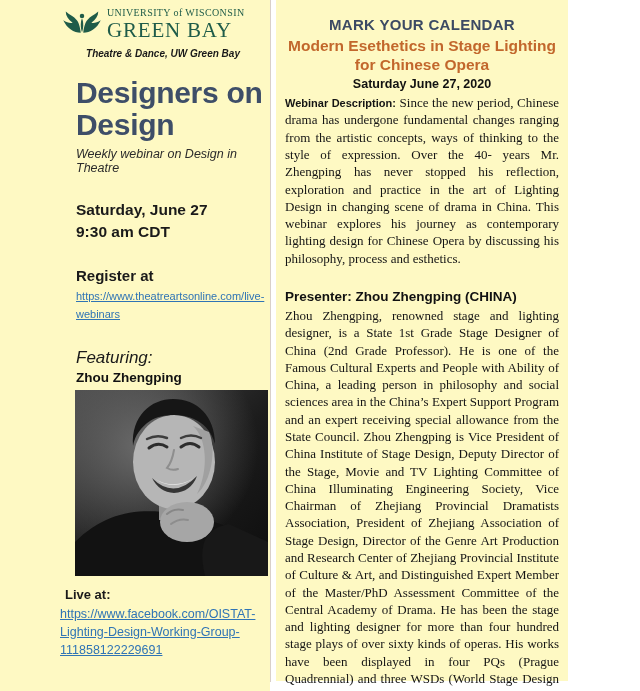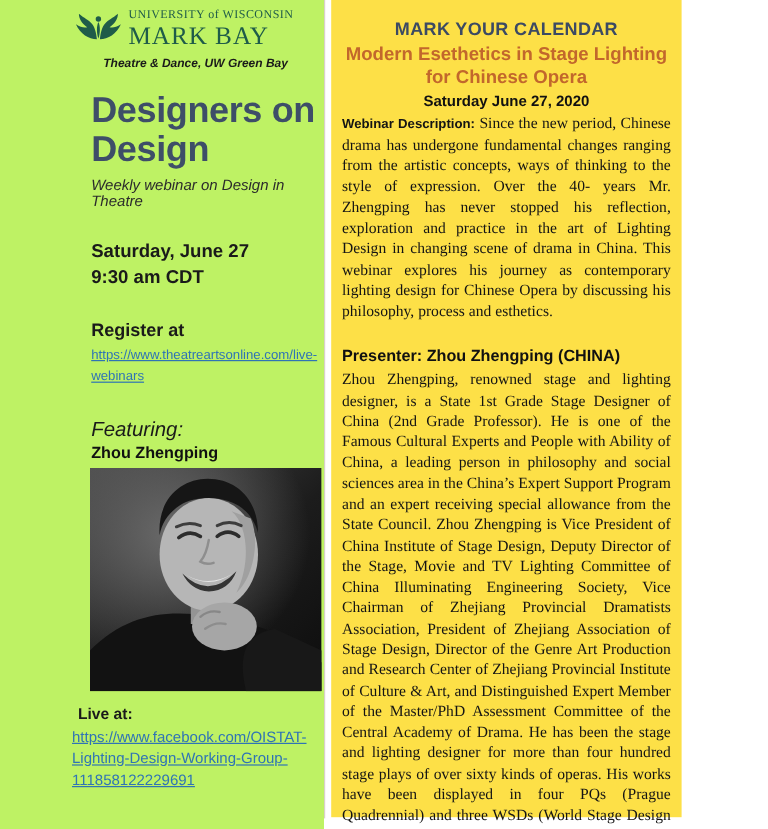--- a/index.html
+++ b/index.html
@@ -3,21 +3,21 @@
 <meta charset="utf-8">
 <style>
   html,body{margin:0;padding:0;}
   body{
     width:640px;height:691px;position:relative;overflow:hidden;
     background:#ffffff;
     font-family:"Liberation Sans",sans-serif;
     -webkit-font-smoothing:antialiased;
   }
   
-  .left-col{position:absolute;left:0;top:0;width:270px;height:691px;background:#bef264;}
+  .left-col{position:absolute;left:0;top:0;width:270px;height:691px;background:#fef9c3;}
   .left-inner{padding:8px 0 0 60px;width:210px;}
   .logo-row{display:flex;align-items:center;gap:5px;margin-left:2px;}
   .phoenix{width:40px;height:30px;flex:0 0 auto;}
   .wordmark{color:#1f5c49;font-family:"Liberation Serif",serif;line-height:1.05;}
   .wm-top{font-size:10px;letter-spacing:.4px;white-space:nowrap;}
   .wm-bottom{font-size:21px;letter-spacing:.8px;white-space:nowrap;}
   .dept{margin-top:7px;width:206px;text-align:center;font-style:italic;font-weight:bold;font-size:10px;color:#1a1a1a;}
   .main-title{margin:18px 0 0 16px;font-size:30px;line-height:1.08;font-weight:bold;color:#3e4e68;letter-spacing:-.3px;width:190px;}
   .subtitle{margin:6px 0 0 16px;font-style:italic;font-size:12.5px;color:#2b2b2b;}
   .when{margin:24px 0 0 16px;font-weight:bold;font-size:15.5px;line-height:1.42;color:#1a1a1a;}
@@ -25,21 +25,21 @@
   .weblink{display:block;color:#2f74b5;text-decoration:underline;overflow-wrap:break-word;word-break:break-word;}
   .reg-link{margin:4px 0 0 16px;font-size:11px;line-height:1.6;width:192px;}
   .featuring{margin:24px 0 0 16px;font-style:italic;font-size:17px;color:#1a1a1a;}
   .feat-name{margin:2px 0 0 16px;font-weight:bold;font-size:13.5px;color:#111;}
   .photo{display:block;margin:5px 0 0 15px;width:193px;height:186px;}
   .live-label{margin:11px 0 0 5px;font-weight:bold;font-size:13px;color:#1a1a1a;}
   .live-link{margin:3px 0 0 0;font-size:12.5px;line-height:1.45;width:212px;}
   
   .col-divider{position:absolute;left:270px;top:0;width:1px;height:682px;background:#d9d0c9;}
   
-  .right-panel{position:absolute;left:276px;top:0;width:292px;height:681px;background:#fde047;}
+  .right-panel{position:absolute;left:276px;top:0;width:292px;height:681px;background:#fef9c3;}
   .right-inner{padding:16px 9px 0 9px;}
   .cal-heading{text-align:center;font-weight:bold;font-size:15px;letter-spacing:.3px;color:#3c4a63;}
   .event-title{margin-top:4px;text-align:center;font-weight:bold;font-size:15.5px;line-height:1.2;color:#c2672c;padding:0 2px;}
   .event-date{margin-top:3px;text-align:center;font-weight:bold;font-size:12.5px;color:#111;}
   .body-serif{font-family:"Liberation Serif",serif;font-size:13px;line-height:1.33;text-align:justify;color:#141414;}
   .description{margin-top:3px;}
   .inline-label{font-family:"Liberation Sans",sans-serif;font-weight:bold;font-size:11px;}
   .presenter-label{margin-top:22px;font-weight:bold;font-size:13.5px;color:#111;}
   .bio{margin-top:3px;}
   .rule{margin-top:8px;border:none;border-top:1px solid #c6bdb5;height:0;}
@@ -58,21 +58,21 @@
           <g fill="#1f5c49">
             <path d="M30 36 C19 36 8 29 2 16 C8 20 13 21 17 20 C10 15 6 9 6 2 C13 8 19 10 23 15 C27 19 29 27 30 36 Z"></path>
             <path d="M34 36 C45 36 56 29 62 16 C56 20 51 21 47 20 C54 15 58 9 58 2 C51 8 45 10 41 15 C37 19 35 27 34 36 Z"></path>
             <circle cx="32" cy="9" r="3.6"></circle>
             <path d="M32 13 C34.6 18 34.6 28 32 35 C29.4 28 29.4 18 32 13 Z"></path>
           </g>
         </svg>
       </span>
       <span class="wordmark">
         <div class="wm-top">UNIVERSITY of WISCONSIN</div>
-        <div class="wm-bottom">MARK BAY</div>
+        <div class="wm-bottom">GREEN BAY</div>
       </span>
     </div>
 
     <div class="dept">Theatre &amp; Dance, UW Green Bay</div>
 
     <div class="main-title">Designers on Design</div>
     <div class="subtitle">Weekly webinar on Design in Theatre</div>
 
     <div class="when">
       <div>Saturday, June 27</div>

